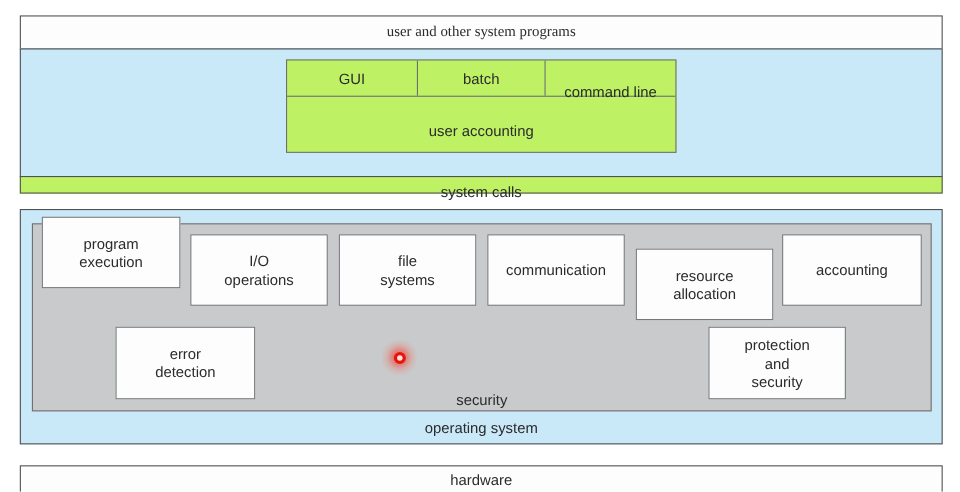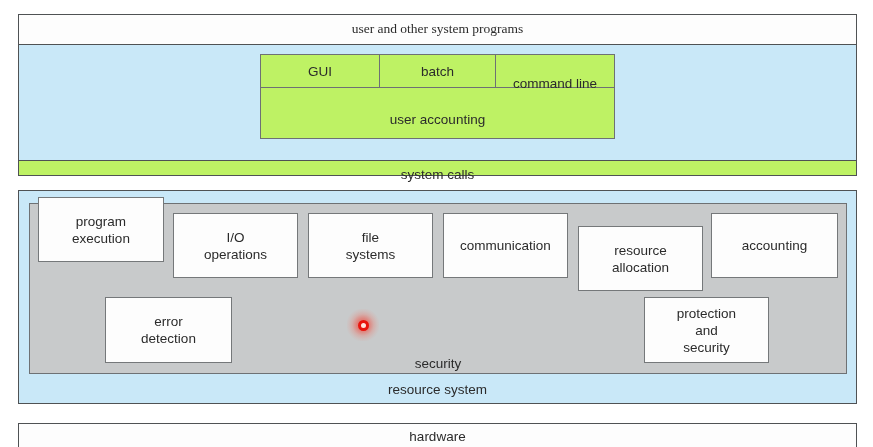--- a/index.html
+++ b/index.html
@@ -166,17 +166,17 @@
 allocation</div>
   <div class="sbox b6">accounting</div>
   <div class="sbox e1">error
 detection</div>
   <div class="sbox p1">protection
 and
 security</div>
 
   <div class="abs click-dot"></div>
 
-  <div class="abs os-label">resource system</div>
+  <div class="abs os-label">operating system</div>
 
   <div class="row row-hardware">hardware</div>
 
 </div>
 
 </body></html>

